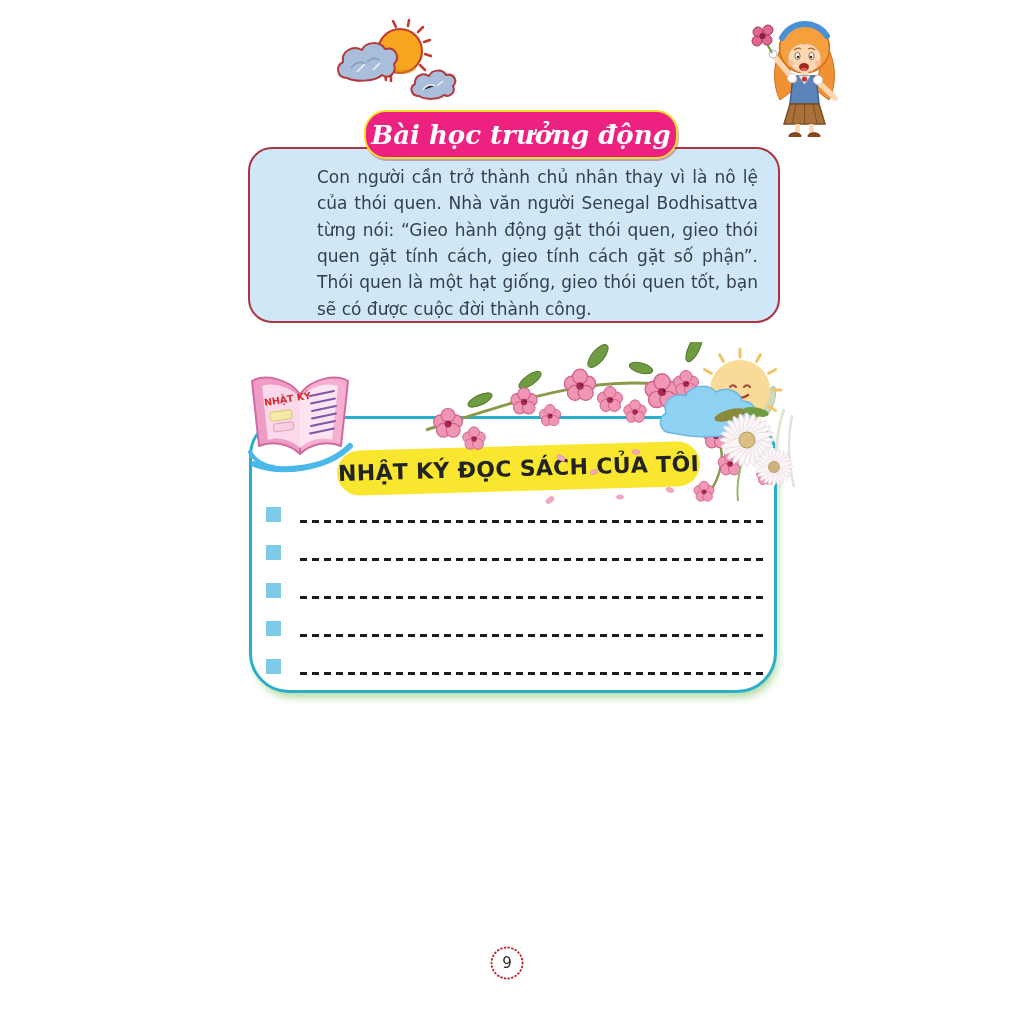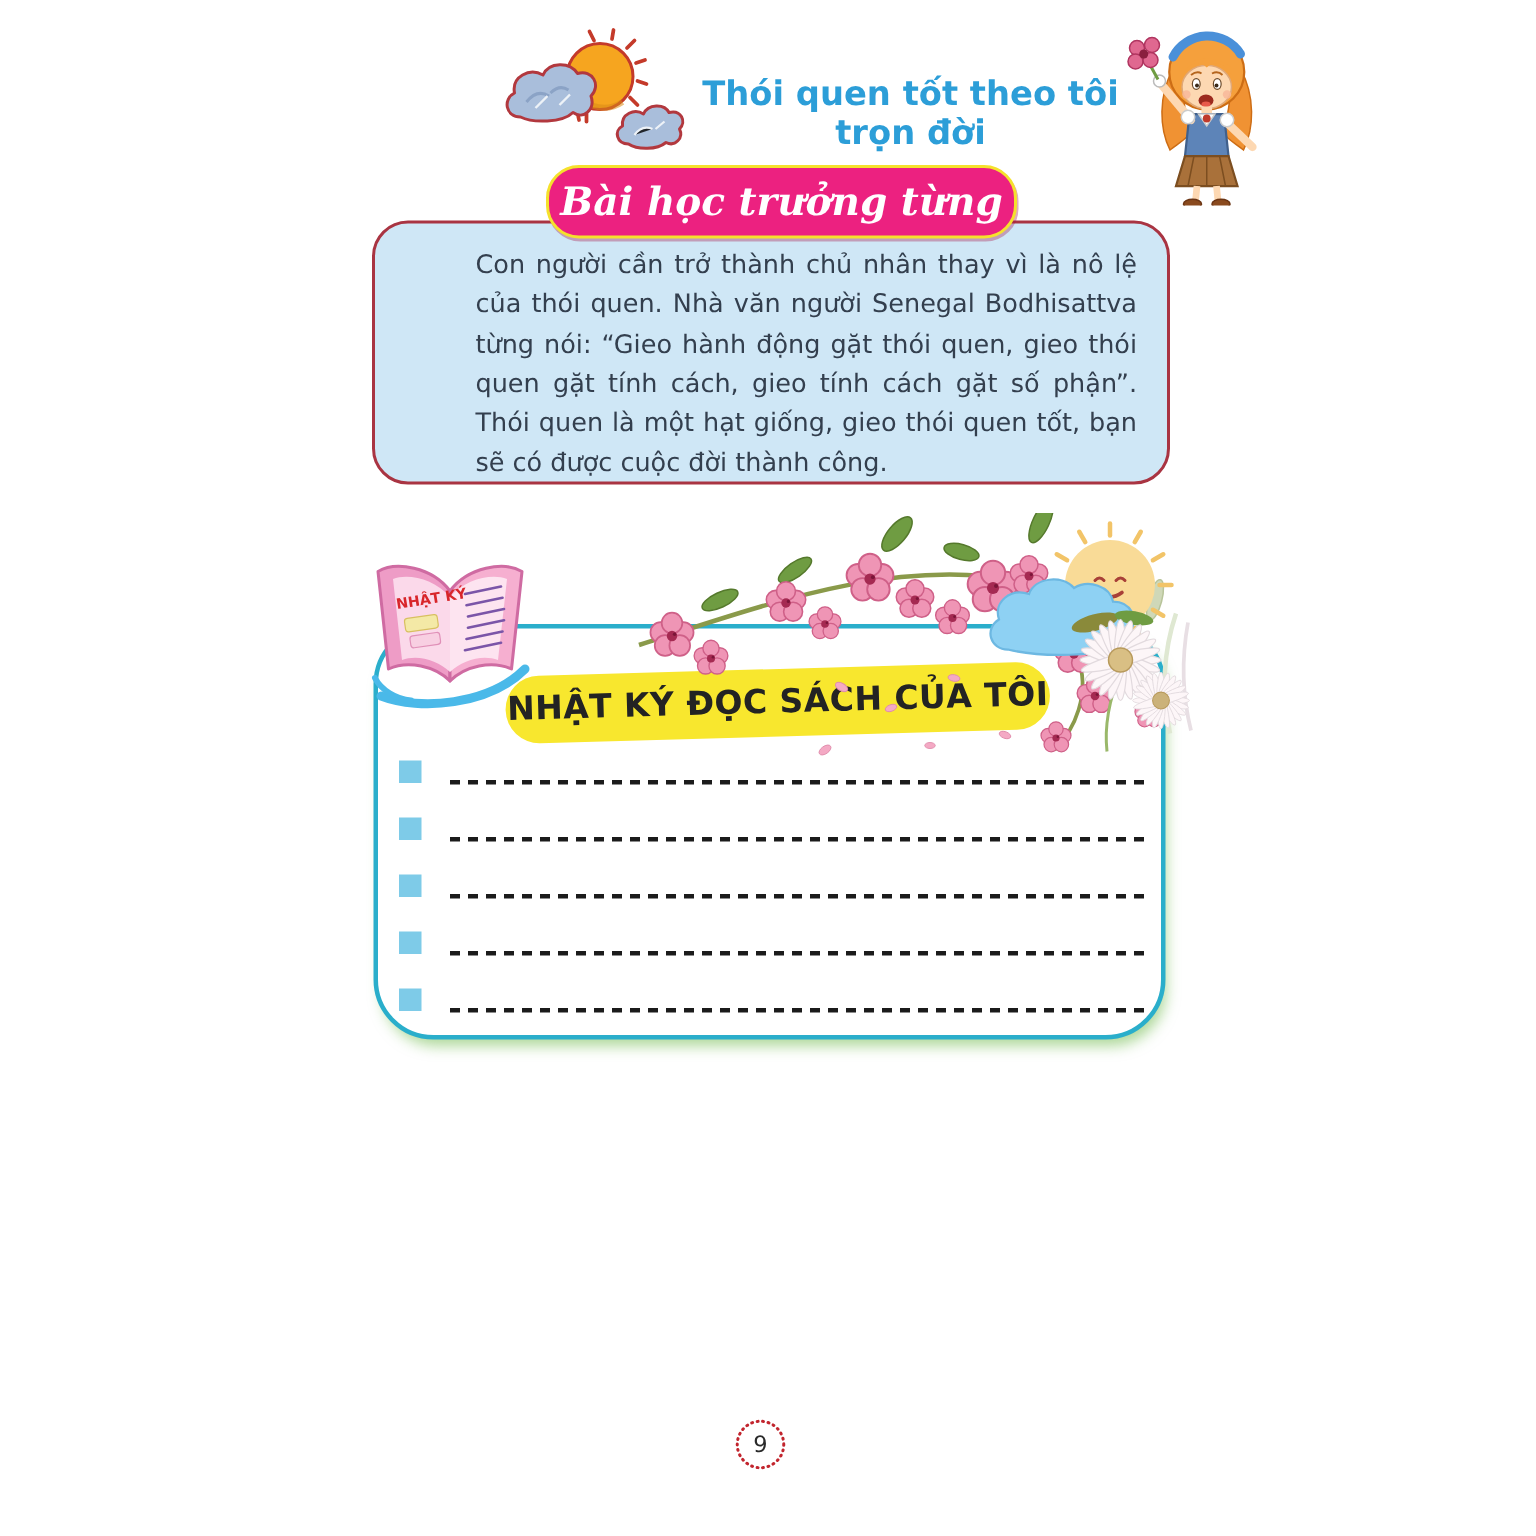--- a/index.html
+++ b/index.html
@@ -78,21 +78,20 @@
       <path d="M14,60 C4,60 2,48 10,44 C8,33 20,27 29,32 C33,23 47,23 52,31 C62,28 68,39 61,46 C64,55 56,62 49,57 C42,64 22,64 14,60 Z" fill="#a9bedb" stroke="#b2383e" stroke-width="2" stroke-linejoin="round"></path>
       <path d="M18,50 q7,-9 15,-4 M34,44 q6,-6 12,-2" stroke="#8ba3c6" stroke-width="2" fill="none"></path>
       <path d="M24,54 l8,-8 M40,52 l7,-7" stroke="#ffffff" stroke-width="1.6" opacity=".8"></path>
     </g>
     <g>
       <path d="M86,78 C78,78 76,69 82,66 C81,58 90,54 96,58 C99,51 110,51 113,57 C121,55 125,63 120,68 C123,74 117,80 111,77 C105,82 92,82 86,78 Z" fill="#a9bedb" stroke="#b2383e" stroke-width="2" stroke-linejoin="round"></path>
       <path d="M90,72 q5,-7 12,-4 M104,68 l6,-5" stroke="#ffffff" stroke-width="1.5" opacity=".8"></path>
     </g>
   </svg>
 
-  <div class="hdr-title">Thói quen tốt theo tôi trọn đời</div>
 
   <svg class="girl-art" viewBox="0 0 125 125">
     <g>
       <path d="M40,34 C30,52 31,74 38,88 C43,84 50,80 52,76 C47,62 46,48 48,40 Z" fill="#f09233" stroke="#cd6d15"></path>
       <path d="M85,34 C95,52 94,74 87,88 C82,84 75,80 73,76 C78,62 79,48 77,40 Z" fill="#f09233" stroke="#cd6d15"></path>
       <circle cx="62.5" cy="36" r="25" fill="#f5a03c" stroke="#cd6d15" stroke-width="1.5"></circle>
       <path d="M40,26 A26,26 0 0 1 85,24" stroke="#4a90d9" stroke-width="6" fill="none" stroke-linecap="round"></path>
       <ellipse cx="62.5" cy="46" rx="16.5" ry="14.5" fill="#fdd8b2" stroke="#e0a878"></ellipse>
       <path d="M46,38 Q54,25 62.5,33 Q71,25 79,38 L79,33 Q62.5,21 46,33 Z" fill="#f5a03c"></path>
       <path d="M52,38 q4,-3 7,-1 M66,37 q4,-2 7,1" stroke="#b5651d" stroke-width="1.3" fill="none"></path>
@@ -129,21 +128,21 @@
         <circle cx="20.5" cy="24" r="3" fill="#8a1f3f"></circle>
       </g>
     </g>
   </svg>
 
   <div class="lesson">
     <p>Con người cần trở thành chủ nhân thay vì là nô lệ của thói quen. Nhà văn người Senegal Bodhisattva từng nói: “Gieo hành động gặt thói quen, gieo thói quen gặt tính cách, gieo tính cách gặt số phận”. Thói quen là một hạt giống, gieo thói quen tốt, bạn sẽ có được cuộc đời thành công.</p>
   </div>
 
   <div class="banner">
-    <span>Bài học trưởng từng</span>
+    <span>Bài học trưởng động</span>
   </div>
 
   <div class="journal"></div>
 
   <div class="jlines">
       <div class="jrow" style="top: 507px;">
         <span class="jsq"></span>
         <span class="jdash"></span>
       </div>
       <div class="jrow" style="top: 545px;">

